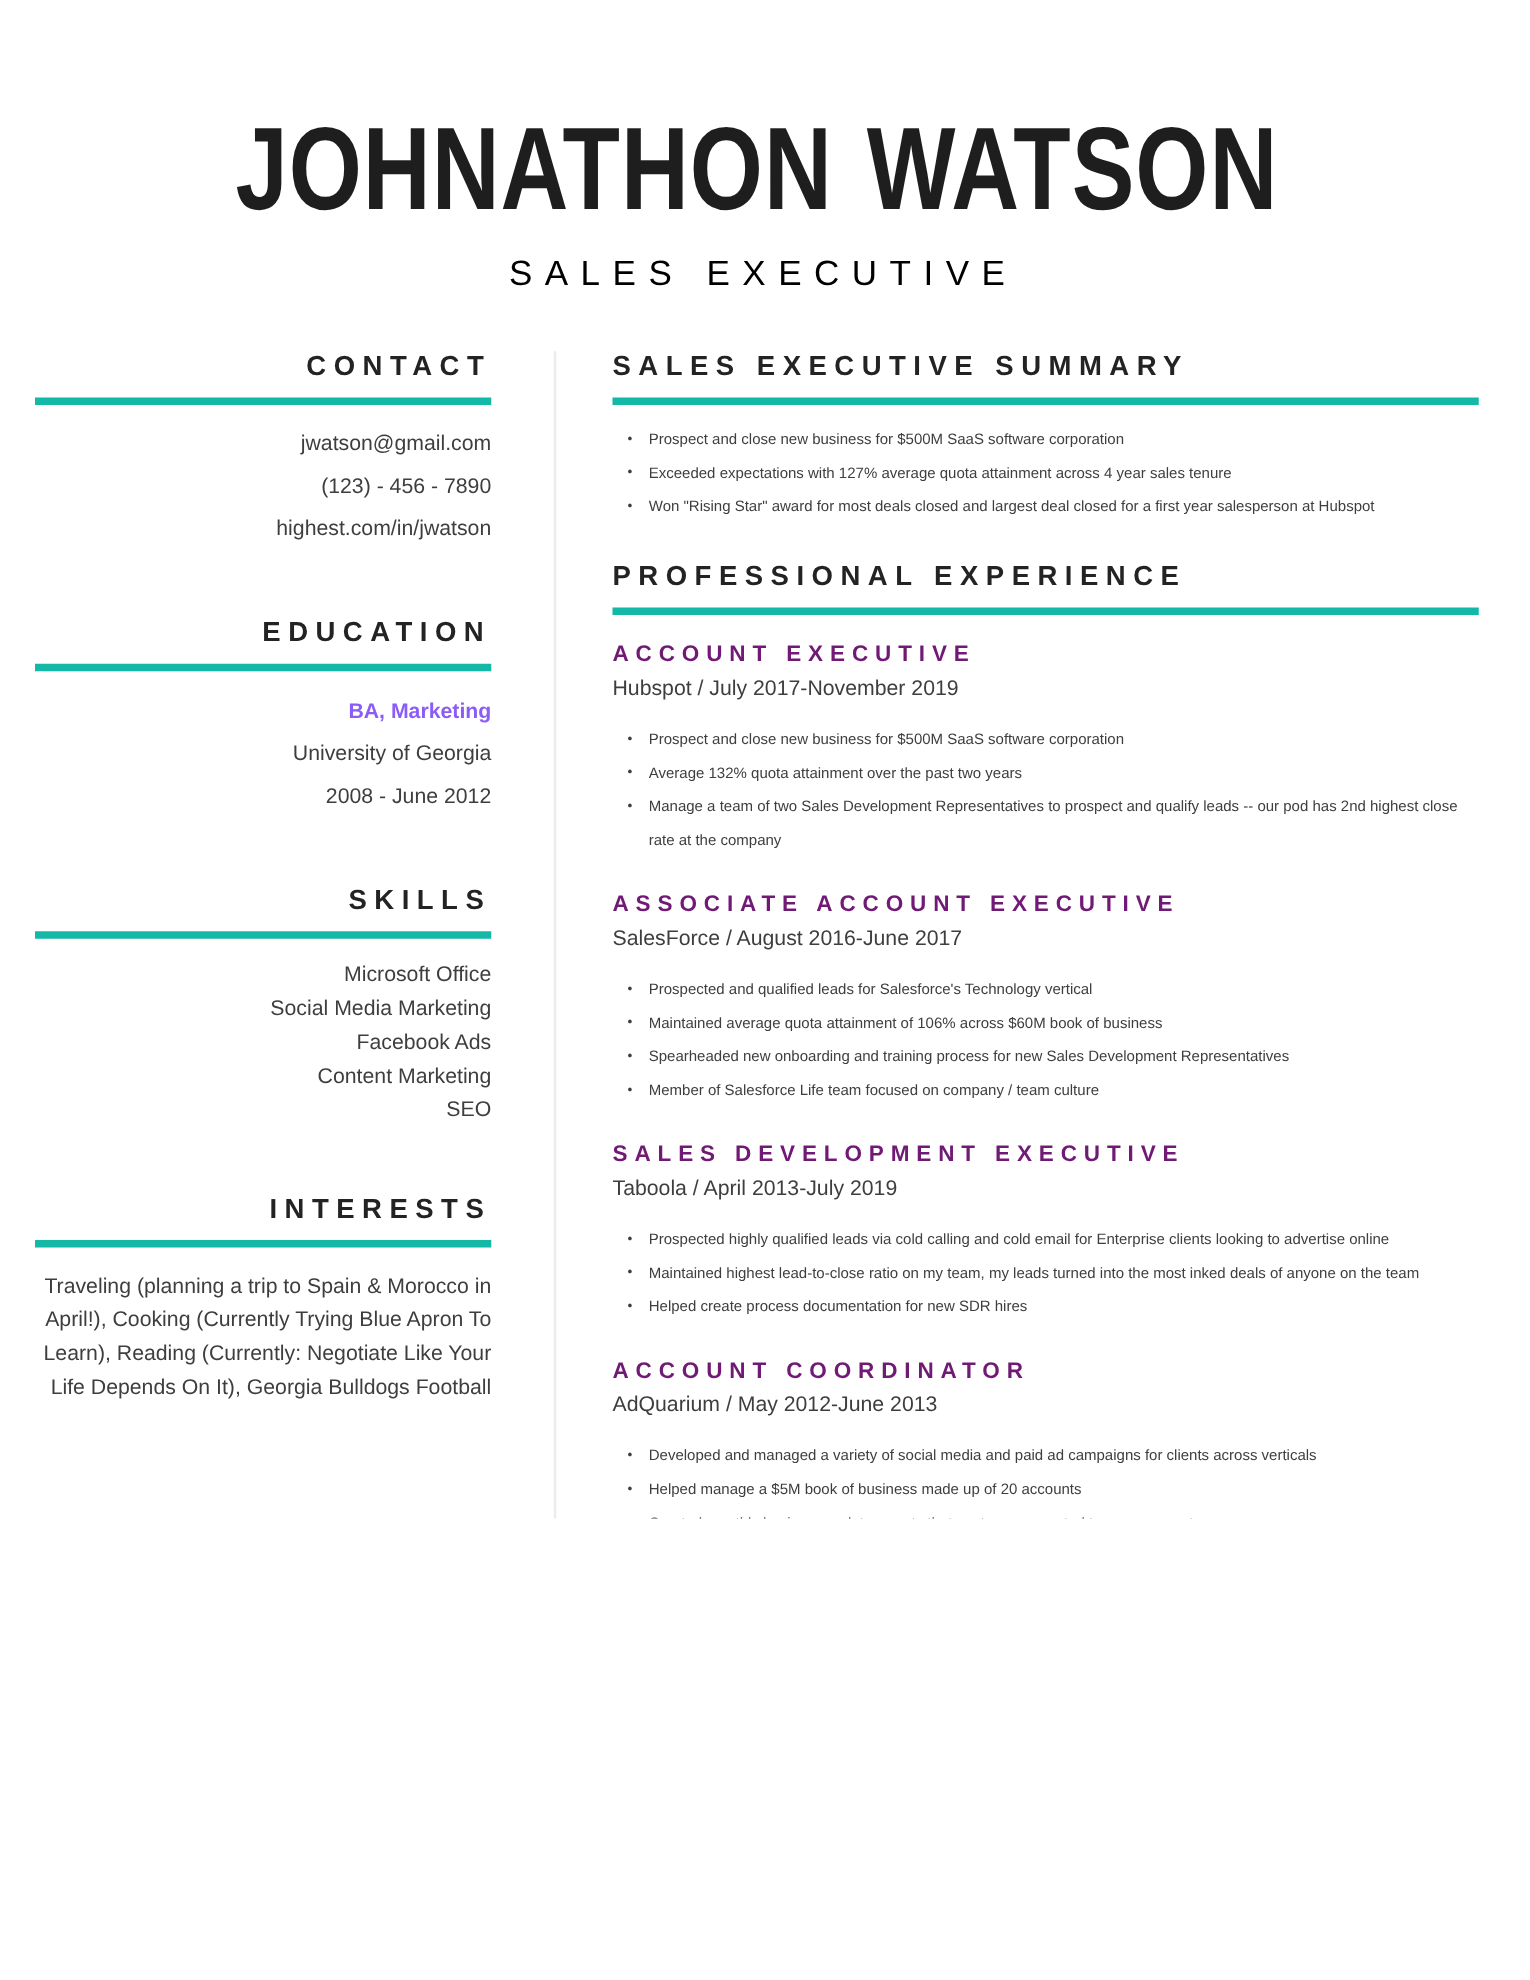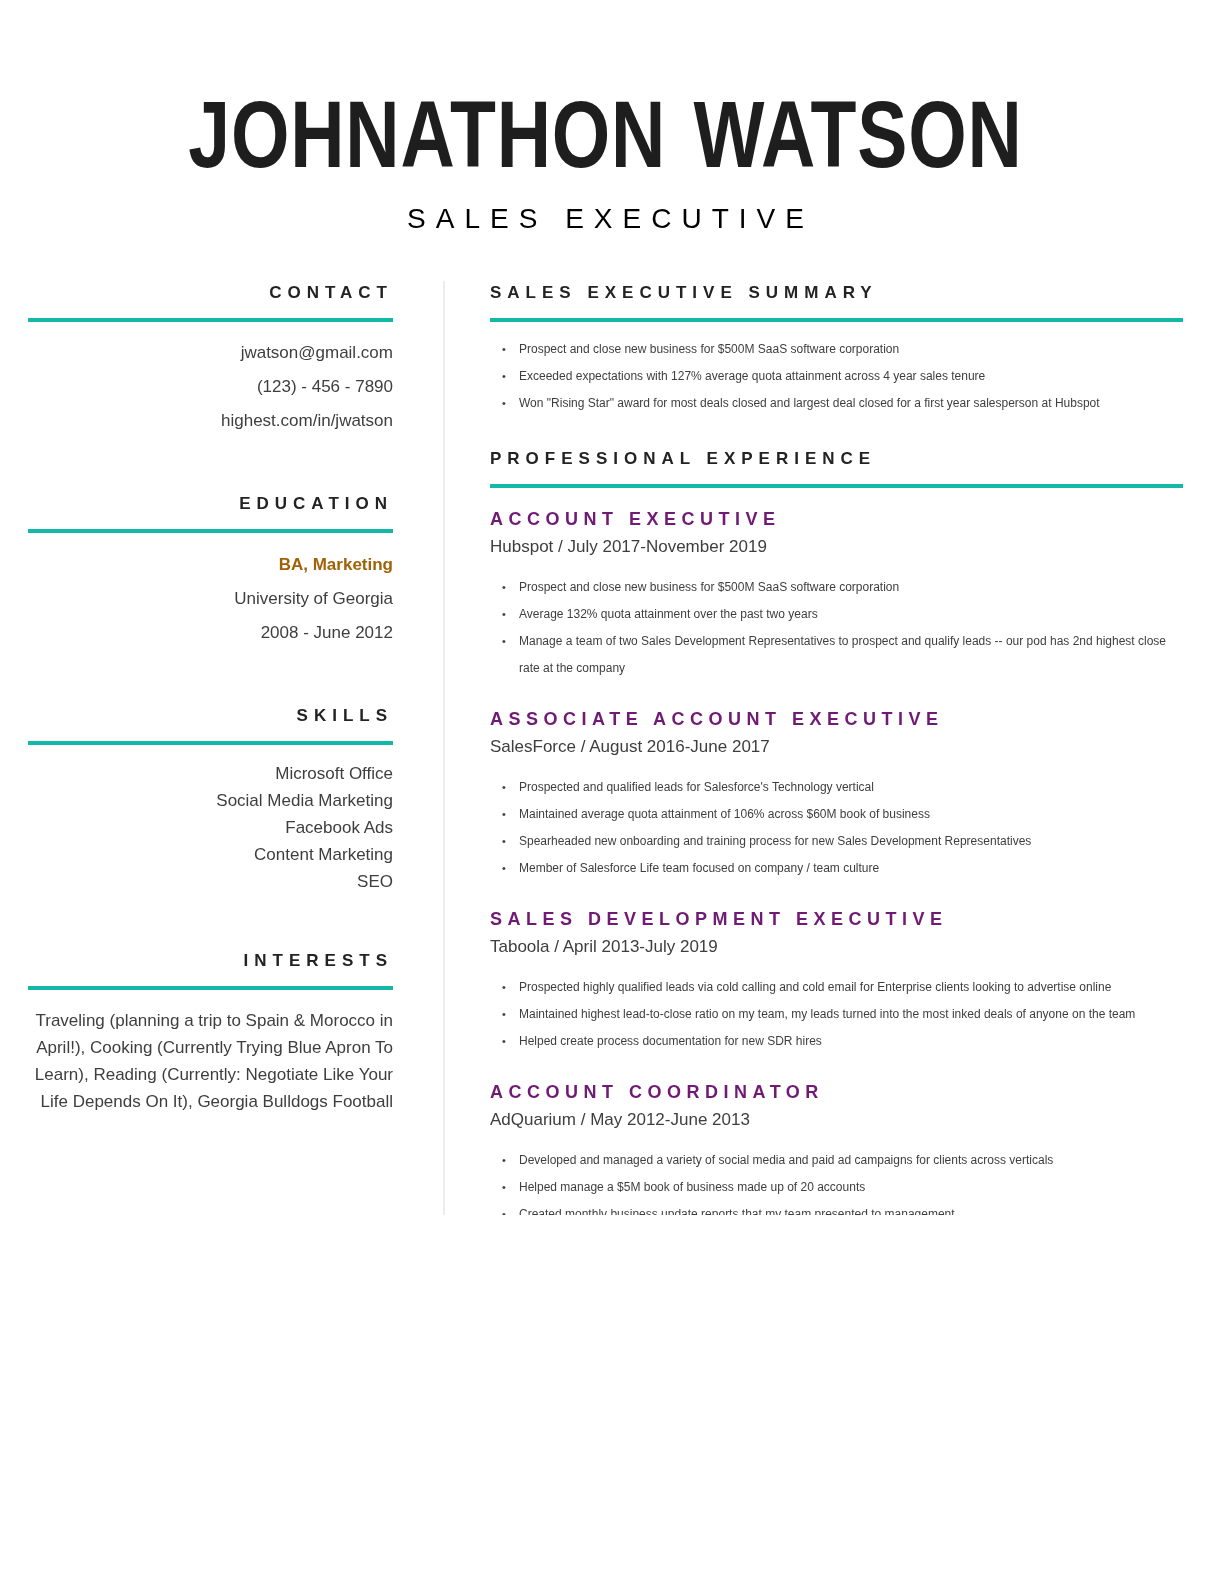--- a/index.html
+++ b/index.html
@@ -40,37 +40,37 @@
 
   
   .columns { display: flex; margin-top: 46px; align-items: stretch; }
   .left  { flex: 0 0 365px; width: 365px; text-align: right; }
   .divider { flex: 0 0 2px; background: #ececec; margin-left: 50px; }
   .right { flex: 1; padding-left: 45px; padding-bottom: 62px; }
 
   
   .section-heading {
     margin: 0;
-    font-size: 17px;
+    font-size: 22px;
     font-weight: 700;
     letter-spacing: 6px;
     color: #232323;
     line-height: 24px;
     padding-bottom: 13px;
-    border-bottom: 4px solid #14b8a6;
+    border-bottom: 6px solid #14b8a6;
   }
 
   
   .side-section + .side-section { margin-top: 54px; }
   .contact-list {
     list-style: none; margin: 14px 0 0; padding: 0;
     font-size: 17px; line-height: 34px; color: #3e3e3e;
   }
   .edu-block { margin-top: 15px; font-size: 17px; line-height: 34px; }
-  .edu-degree { font-weight: 700; color: #a16207; }
+  .edu-degree { font-weight: 700; color: #8b5cf6; }
   .skills-list {
     list-style: none; margin: 15px 0 0; padding: 0;
     font-size: 17px; line-height: 27px;
   }
   .interests-text { margin: 17px 0 0; font-size: 17px; line-height: 27px; }
 
   
   .bullets {
     list-style: none; margin: 14px 0 0; padding: 0;
     font-size: 12px; line-height: 27px; color: #3e3e3e;

